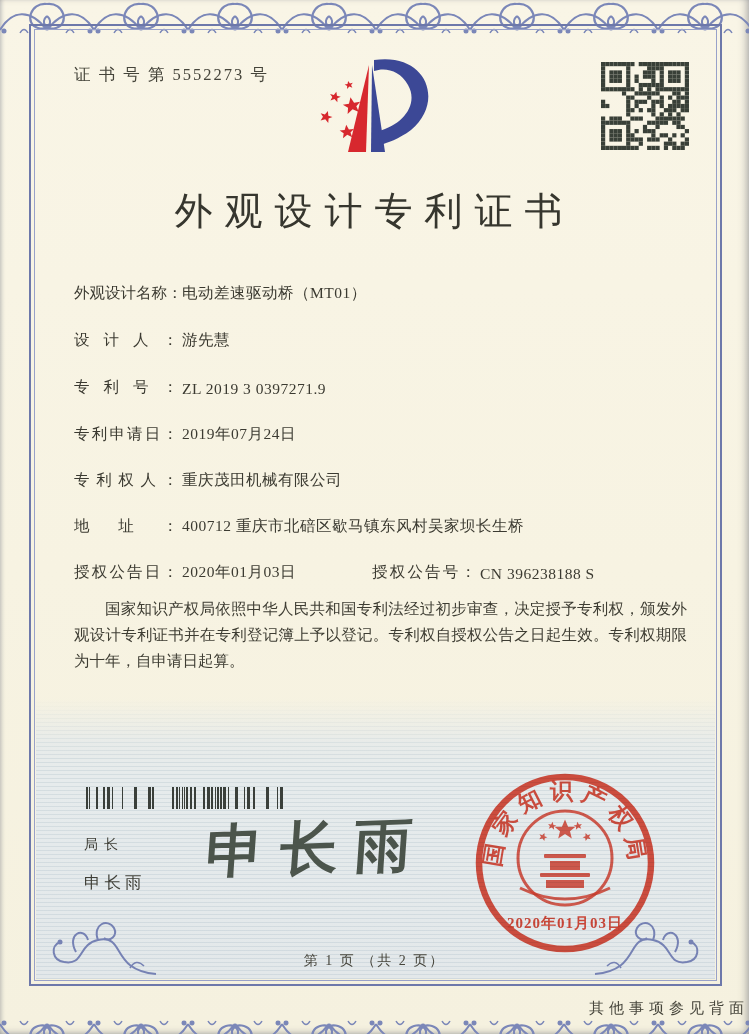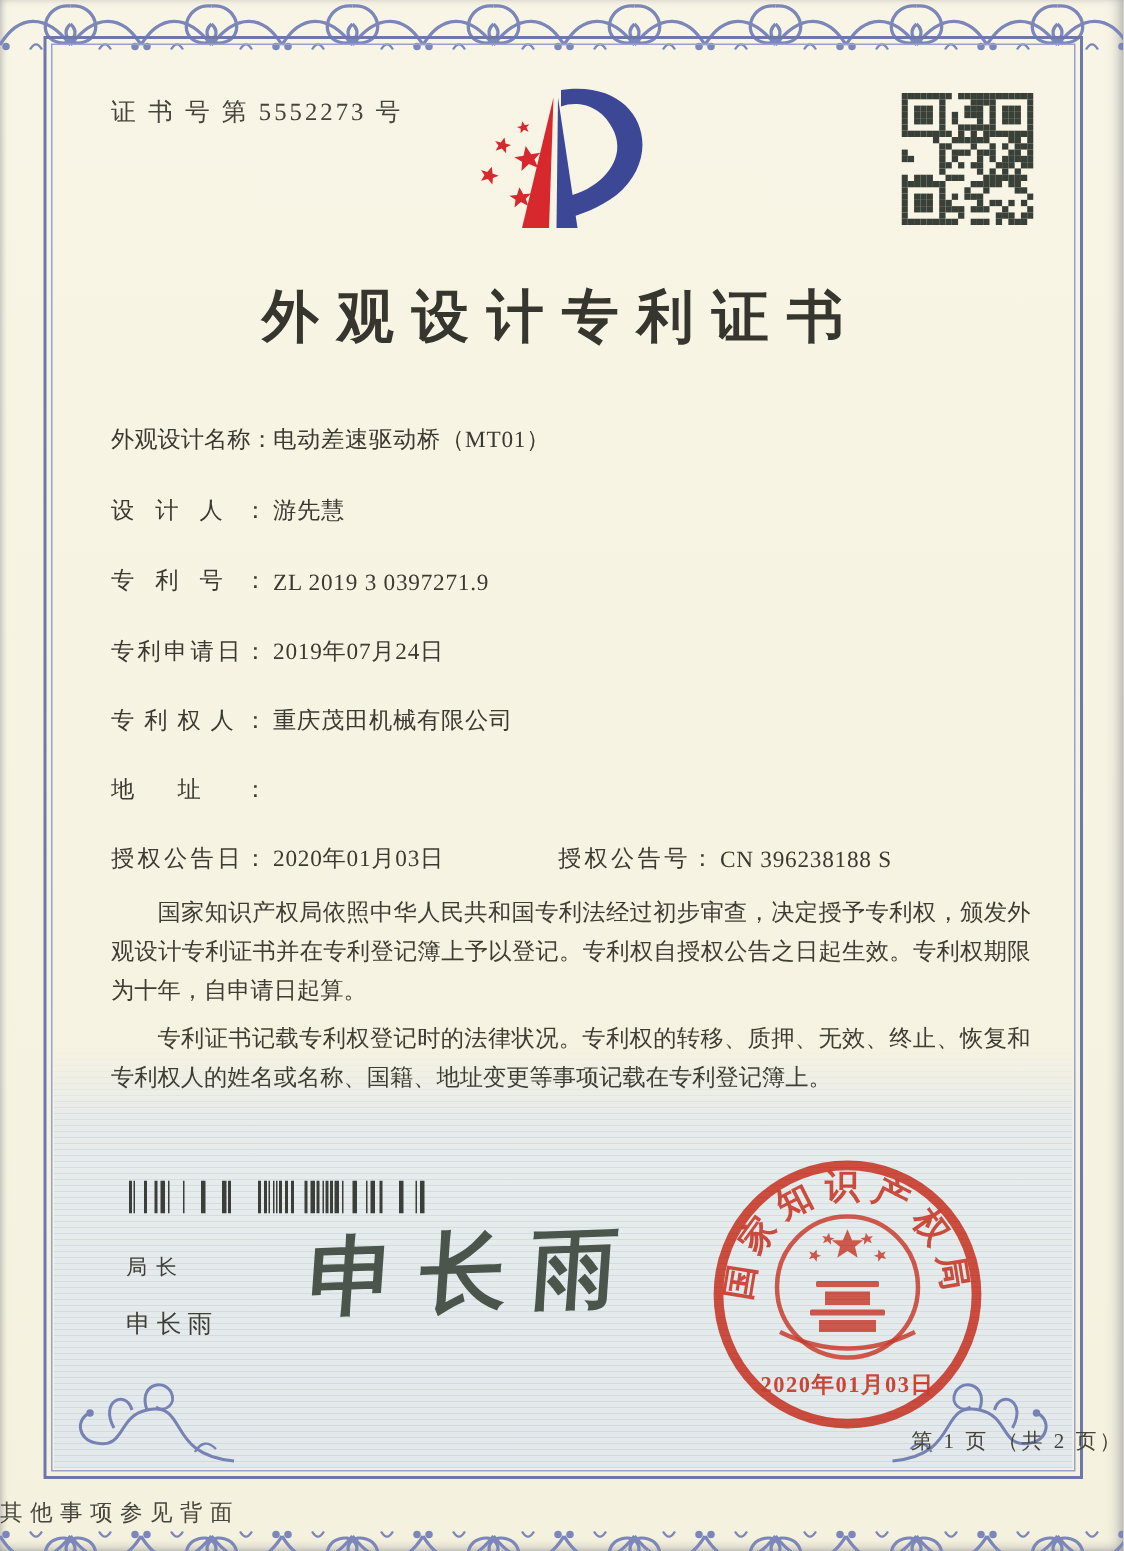--- a/index.html
+++ b/index.html
@@ -23,41 +23,41 @@
   .band::after{content:"";position:absolute;inset:0;
     background:repeating-linear-gradient(180deg,rgba(140,165,180,.20) 0 1px,transparent 1px 4px);
     -webkit-mask-image:linear-gradient(180deg,transparent,black 22%);mask-image:linear-gradient(180deg,transparent,black 22%);}
   .corner-fl{position:absolute;bottom:56px;pointer-events:none;}
   .corner-fl.left{left:38px;}
   .corner-fl.right{right:36px;transform:scaleX(-1);}
 
   .cert-no{position:absolute;left:74px;top:64px;font-size:16.5px;letter-spacing:2px;color:#45443a;}
   .logo{position:absolute;left:303px;top:40px;}
   .qr{position:absolute;left:601px;top:62px;width:88px;height:88px;}
-  .title{position:absolute;left:0;right:0;top:186px;text-align:center;font-size:38px;font-weight:700;letter-spacing:12px;color:#36362e;}
+  .title{position:absolute;left:0;right:0;top:186px;text-align:center;font-size:38px;font-weight:400;letter-spacing:12px;color:#36362e;}
 
   .fields{position:absolute;left:74px;top:0;right:60px;font-size:15.5px;}
   .frow{position:absolute;left:0;right:0;white-space:nowrap;}
   .flabel{display:inline-flex;justify-content:space-between;width:104px;vertical-align:bottom;color:#3b3a31;}
   .fvalue{margin-left:4px;letter-spacing:.5px;color:#3b3a31;}
   .fpair2{position:absolute;left:298px;top:0;}
 
   .paras{position:absolute;left:74px;right:62px;top:596px;}
   .paras p{margin:0;font-size:15.5px;line-height:26px;text-indent:2em;text-align:justify;color:#3e3d33;}
   .paras p + p{margin-top:6px;}
 
   .barcode{position:absolute;left:84px;top:787px;width:205px;height:22px;}
   .sig-title{position:absolute;left:84px;top:836px;font-size:14px;letter-spacing:6px;color:#3f3f37;}
   .sig-name{position:absolute;left:84px;top:872px;font-size:16.5px;letter-spacing:4px;color:#3f3f37;}
   .autograph{position:absolute;left:206px;top:810px;font-size:58px;font-weight:600;letter-spacing:16px;
     color:#40493f;transform:rotate(-2deg) skewX(-6deg);opacity:.92;}
   .seal{position:absolute;left:450px;top:770px;mix-blend-mode:multiply;opacity:.95;}
 
-  .page-num{position:absolute;left:0;right:0;top:952px;text-align:right;font-size:14px;letter-spacing:2px;color:#45443b;}
-  .back-note{position:absolute;left:0;right:0;top:999px;text-align:left;font-size:15px;letter-spacing:5px;color:#47463c;}
+  .page-num{position:absolute;left:0;right:0;top:952px;text-align:center;font-size:14px;letter-spacing:2px;color:#45443b;}
+  .back-note{position:absolute;left:0;right:0;top:999px;text-align:right;font-size:15px;letter-spacing:5px;color:#47463c;}
 </style>
 </head>
 <body>
 
 <div class="page">
 
   <svg class="lace top" width="749" height="38">
     <defs>
       <pattern id="lz" width="94" height="38" patternUnits="userSpaceOnUse">
         <g stroke="#7b87b8" fill="none" stroke-width="2.2">
@@ -408,21 +408,21 @@
           <span>权</span>
           <span>人</span>
           <span>：</span>
         </span><span class="fvalue">重庆茂田机械有限公司</span>
     </div>
     <div class="frow" style="top:516px">
       <span class="flabel">
           <span>地</span>
           <span>址</span>
           <span>：</span>
-        </span>
+        </span><span class="fvalue">400712 重庆市北碚区歇马镇东风村吴家坝长生桥</span>
     </div>
     <div class="frow" style="top:562px">
       <span class="flabel">
           <span>授</span>
           <span>权</span>
           <span>公</span>
           <span>告</span>
           <span>日</span>
           <span>：</span>
         </span><span class="fvalue">2020年01月03日</span>
@@ -434,21 +434,20 @@
             <span>告</span>
             <span>号</span>
             <span>：</span>
           </span><span class="fvalue">CN 396238188 S</span>
       </span>
     </div>
   </div>
 
   <div class="paras">
     <p>国家知识产权局依照中华人民共和国专利法经过初步审查，决定授予专利权，颁发外观设计专利证书并在专利登记簿上予以登记。专利权自授权公告之日起生效。专利权期限为十年，自申请日起算。</p>
-    <p>专利证书记载专利权登记时的法律状况。专利权的转移、质押、无效、终止、恢复和专利权人的姓名或名称、国籍、地址变更等事项记载在专利登记簿上。</p>
   </div>
 
   <svg class="barcode" viewBox="0 0 205 22" preserveAspectRatio="none">
     <g id="barcode-svg" fill="#3a3f3a">
         <rect x="2" y="0" width="2" height="22"></rect>
         <rect x="5" y="0" width="1" height="22"></rect>
         <rect x="12" y="0" width="2" height="22"></rect>
         <rect x="19" y="0" width="2" height="22"></rect>
         <rect x="23" y="0" width="3" height="22"></rect>
         <rect x="28" y="0" width="1" height="22"></rect>

